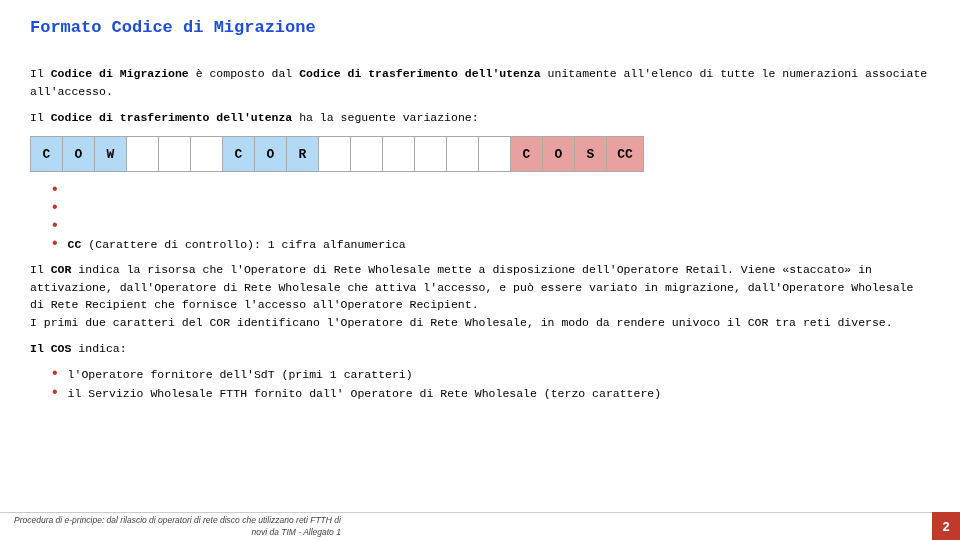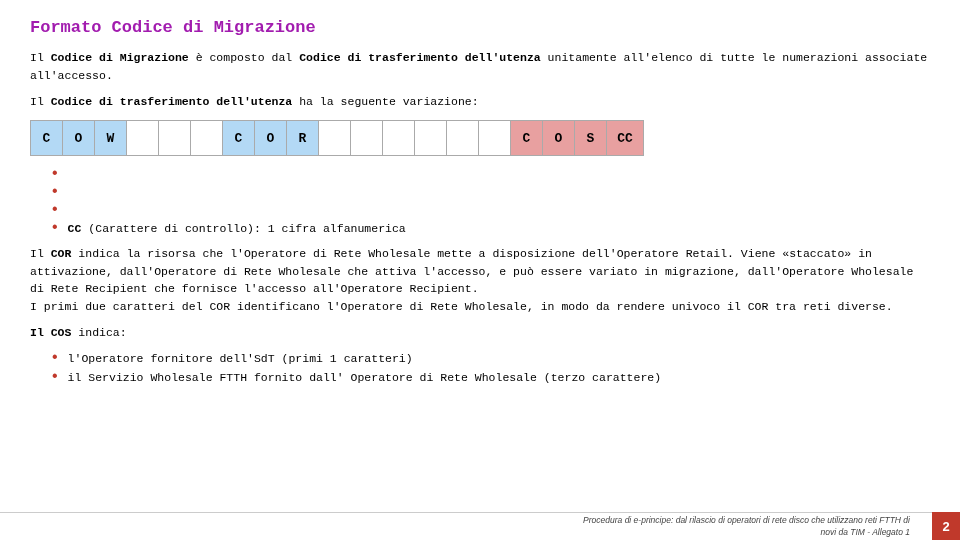--- a/index.html
+++ b/index.html
@@ -17,22 +17,22 @@
       width: 960px;
       height: 540px;
       padding: 18px 30px 10px 30px;
       position: relative;
       overflow: hidden;
     }
     .title {
       font-family: 'Courier New', Courier, monospace;
       font-size: 17px;
       font-weight: bold;
-      color: #a21caf;
-      margin-bottom: 12px;
+      color: #1d4ed8;
+      margin-bottom: 28px;
     }
     .para {
       font-size: 11.5px;
       line-height: 1.55;
       margin-bottom: 8px;
       font-family: 'Courier New', Courier, monospace;
       margin-top: 7px;
     }
     .bold { font-weight: bold; }
     .blue { color: #2563eb; }
@@ -88,21 +88,20 @@
     .footer {
       position: absolute;
       bottom: 0;
       left: 0;
       right: 0;
       height: 28px;
       background: #fff;
       border-top: 1px solid #ccc;
       display: flex;
       align-items: center;
-      justify-content: flex-end;
       padding: 0 14px;
       font-size: 9px;
       color: #555;
       font-family: Arial, sans-serif;
     }
     .footer-page {
       background: #c0392b;
       color: #fff;
       font-weight: bold;
       font-size: 13px;

